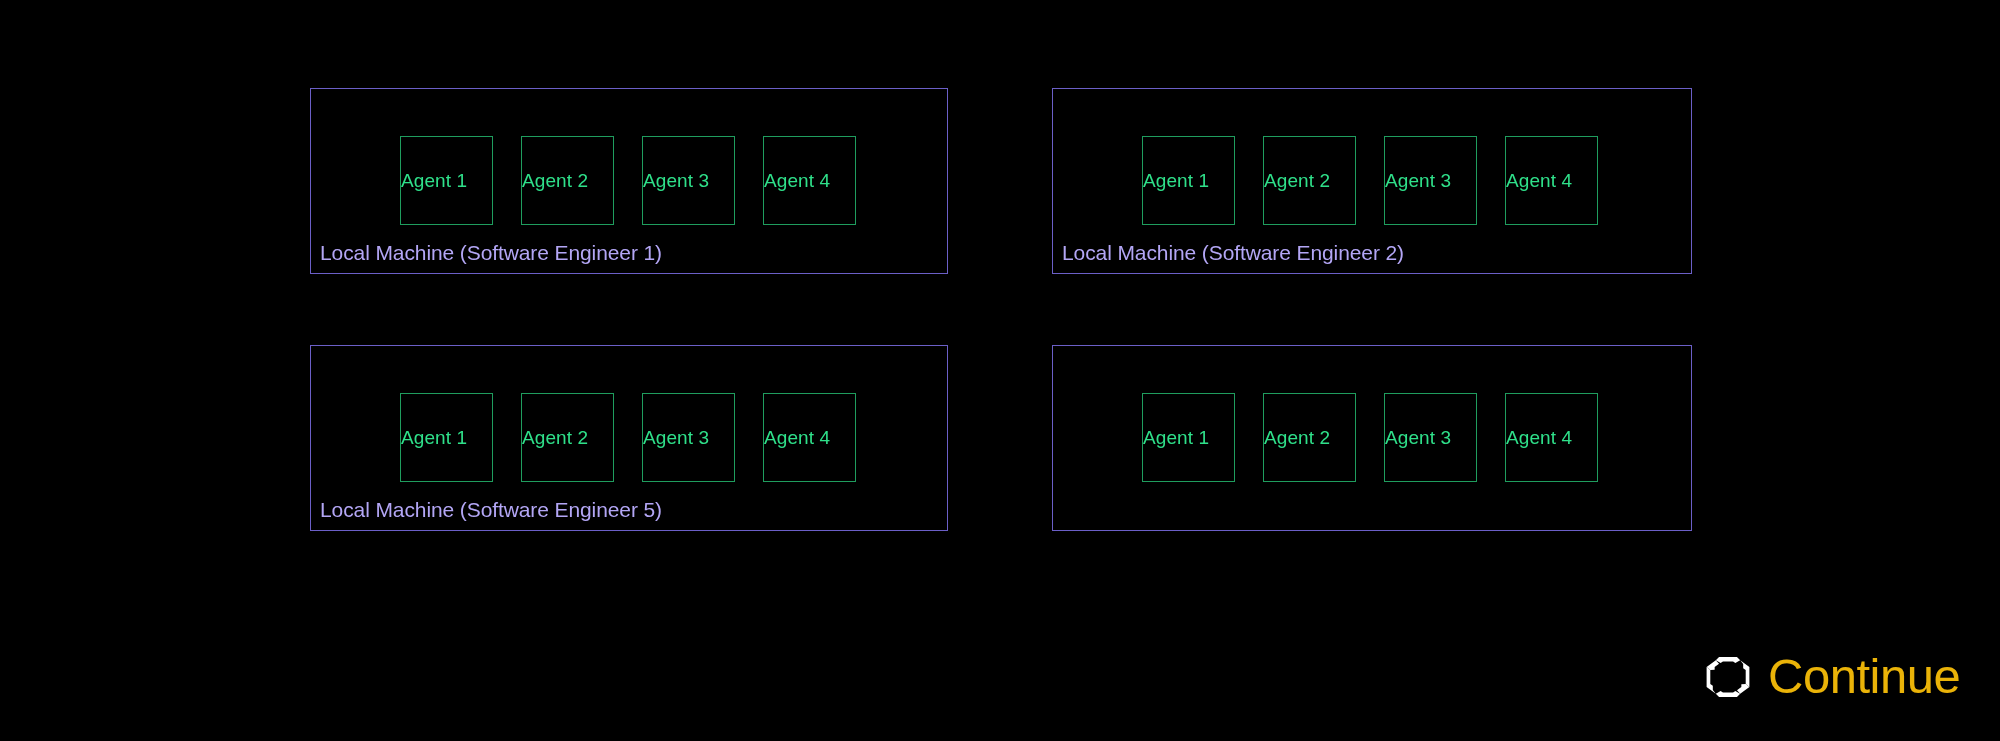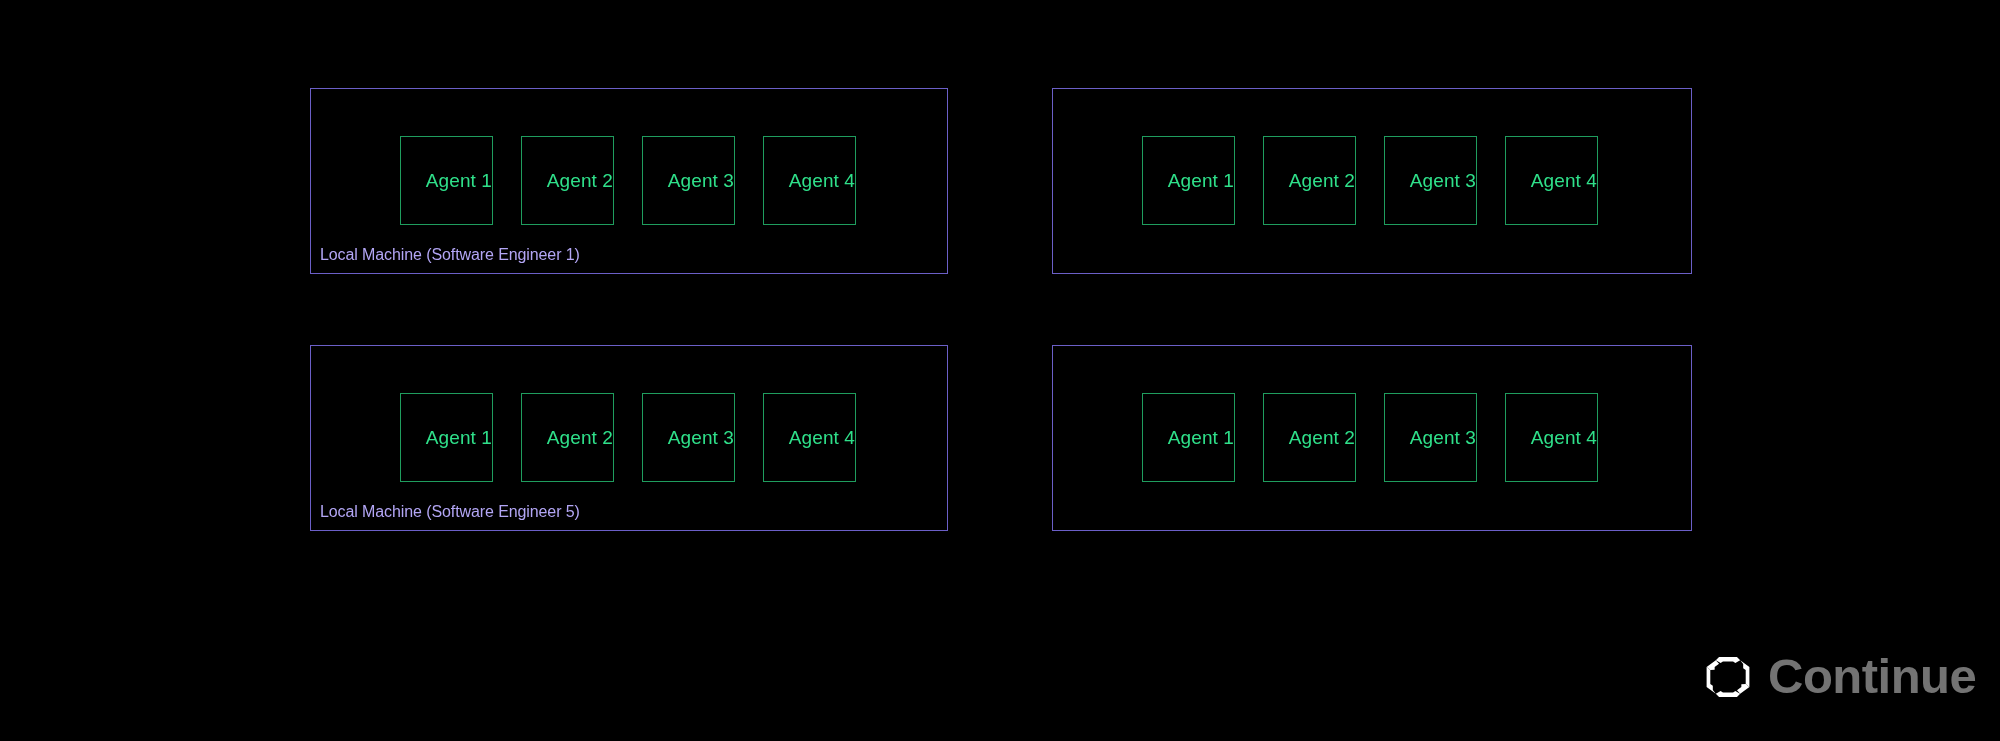--- a/index.html
+++ b/index.html
@@ -42,39 +42,39 @@
 
   .panel-2 .agent-row,
   .panel-4 .agent-row { padding-left: 89px; }
 
   .agent-box {
     width: 93px;
     height: 89px;
     border: 1.5px solid #1f9d5e;
     display: flex;
     align-items: center;
-    justify-content: flex-end;
+    justify-content: flex-start;
     background: transparent;
   }
 
   .agent-label {
     color: #2fe08a;
     font-size: 19px;
     line-height: 1;
     white-space: nowrap;
     letter-spacing: 0.1px;
   }
 
   
   .machine-label {
     position: absolute;
     left: 9px;
     bottom: 10px;
     color: #b3a6f5;
-    font-size: 16px;
+    font-size: 21px;
     line-height: 1;
     white-space: nowrap;
     letter-spacing: -0.1px;
   }
 
   
   .brand {
     position: absolute;
     left: 1705px;
     top: 652px;
@@ -84,24 +84,24 @@
   }
 
   .brand-mark {
     width: 46px;
     height: 46px;
     flex: none;
     display: block;
   }
 
   .brand-name {
-    color: #737373;
+    color: #eab308;
     font-size: 49px;
     line-height: 1;
-    font-weight: 700;
+    font-weight: 400;
     letter-spacing: -0.5px;
     white-space: nowrap;
   }
 </style>
 </head>
 <body style="background: rgb(0, 0, 0);">
 
 <div class="machine-panel panel-1">
   <div class="agent-row">
     <div class="agent-box">
@@ -128,20 +128,21 @@
     <div class="agent-box">
       <span class="agent-label">Agent 2</span>
     </div>
     <div class="agent-box">
       <span class="agent-label">Agent 3</span>
     </div>
     <div class="agent-box">
       <span class="agent-label">Agent 4</span>
     </div>
   </div>
+  <div class="machine-label">Local Machine (Software Engineer 2)</div>
 </div>
 
 <div class="machine-panel panel-3">
   <div class="agent-row">
     <div class="agent-box">
       <span class="agent-label">Agent 1</span>
     </div>
     <div class="agent-box">
       <span class="agent-label">Agent 2</span>
     </div>

